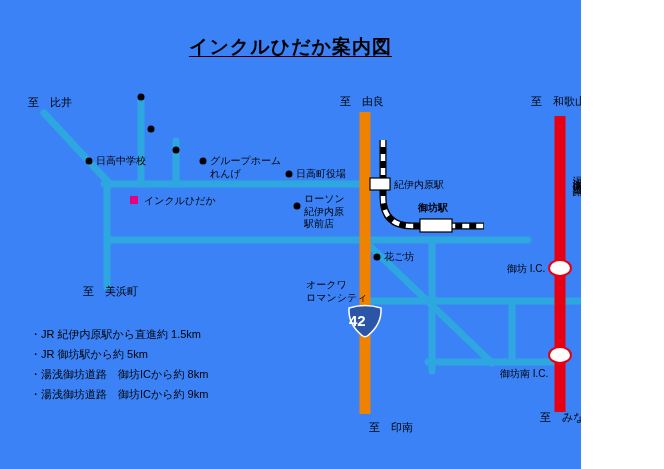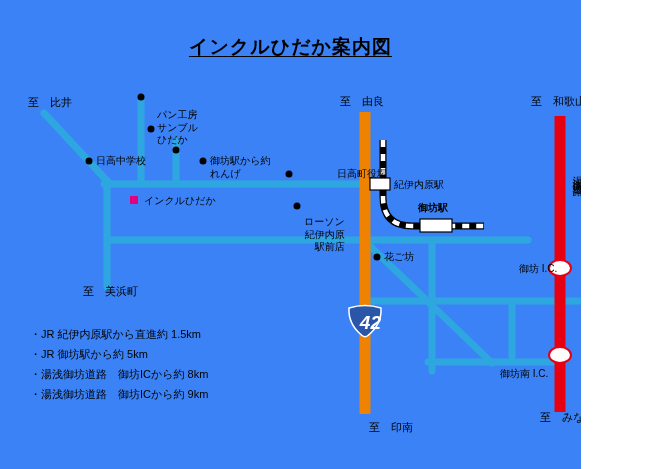--- a/index.html
+++ b/index.html
@@ -10,22 +10,22 @@
   .map-svg { position:absolute; left:0; top:0; }
   .title {
     position:absolute; top:34px; left:50%; transform:translateX(-50%);
     font-size:19px; font-weight:bold; letter-spacing:1px;
     text-decoration:underline; text-underline-offset:3px; white-space:nowrap;
   }
   .lbl { position:absolute; font-size:10px; line-height:1.25; white-space:pre-line; }
   .dest { font-size:11px; white-space:nowrap; }
   .vert { writing-mode:vertical-rl; letter-spacing:2px; font-size:10.5px; }
   .badge-num {
-    position:absolute; left:349px; top:312px; width:32px; text-align:right;
-    font-size:19px; font-weight:bold; color:#fff;font-style:italic;
+    position:absolute; left:349px; top:312px; width:32px; text-align:left;
+    font-size:15px; font-weight:bold; color:#fff;
   }
   .notes { position:absolute; left:30px; top:324px; font-size:11px; }
   .notes div { height:20px; line-height:20px; white-space:nowrap; }
 </style>
 </head>
 <body>
 
 <div class="page">
 
   <svg class="map-svg" width="664" height="469" viewBox="0 0 664 469">
@@ -77,36 +77,35 @@
 
   <div class="title">インクルひだか案内図</div>
 
   <div class="lbl dest" style="left:28px;  top:96px;">至　比井</div>
   <div class="lbl dest" style="left:340px; top:95px;">至　由良</div>
   <div class="lbl dest" style="left:531px; top:95px;">至　和歌山</div>
   <div class="lbl dest" style="left:83px;  top:285px;">至　美浜町</div>
   <div class="lbl dest" style="left:540px; top:411px;">至　みなべ</div>
   <div class="lbl dest" style="left:341px; top:421px;margin-left:28px;">至　印南</div>
 
-  <div class="lbl" style="left:157px; top:109px;">パン工房
-サンブル
-ひだか</div>
   <div class="lbl" style="left:96px;  top:155px;">日高中学校</div>
-  <div class="lbl" style="left:210px; top:155px;">御坊駅から約
+  <div class="lbl" style="left:210px; top:155px;">グループホーム
 れんげ</div>
-  <div class="lbl" style="left:296px; top:168px;margin-left:41px;">日高町役場</div>
+  <div class="lbl" style="left:296px; top:168px;">日高町役場</div>
   <div class="lbl" style="left:144px; top:195px;">インクルひだか</div>
-  <div class="lbl" style="left:304px; top:216px;text-align:right;">ローソン
+  <div class="lbl" style="left:304px; top:193px;">ローソン
 紀伊内原
 駅前店</div>
   <div class="lbl" style="left:394px; top:179px;">紀伊内原駅</div>
   <div class="lbl" style="left:418px; top:202px;font-weight:bold;">御坊駅</div>
   <div class="lbl" style="left:384px; top:251px;">花ご坊</div>
+  <div class="lbl" style="left:306px; top:279px;">オークワ
+ロマンシティ</div>
   <div class="lbl vert" style="left:571px; top:168px;">湯浅御坊道路</div>
-  <div class="lbl" style="left:507px; top:263px;margin-left:12px;">御坊 I.C.</div>
+  <div class="lbl" style="left:507px; top:263px;">御坊 I.C.</div>
   <div class="lbl" style="left:500px; top:368px;">御坊南 I.C.</div>
 
   <div class="badge-num">42</div>
 
   <div class="notes">
     <div>・JR 紀伊内原駅から直進約 1.5km</div>
     <div>・JR 御坊駅から約 5km</div>
     <div>・湯浅御坊道路　御坊ICから約 8km</div>
     <div>・湯浅御坊道路　御坊ICから約 9km</div>
   </div>

